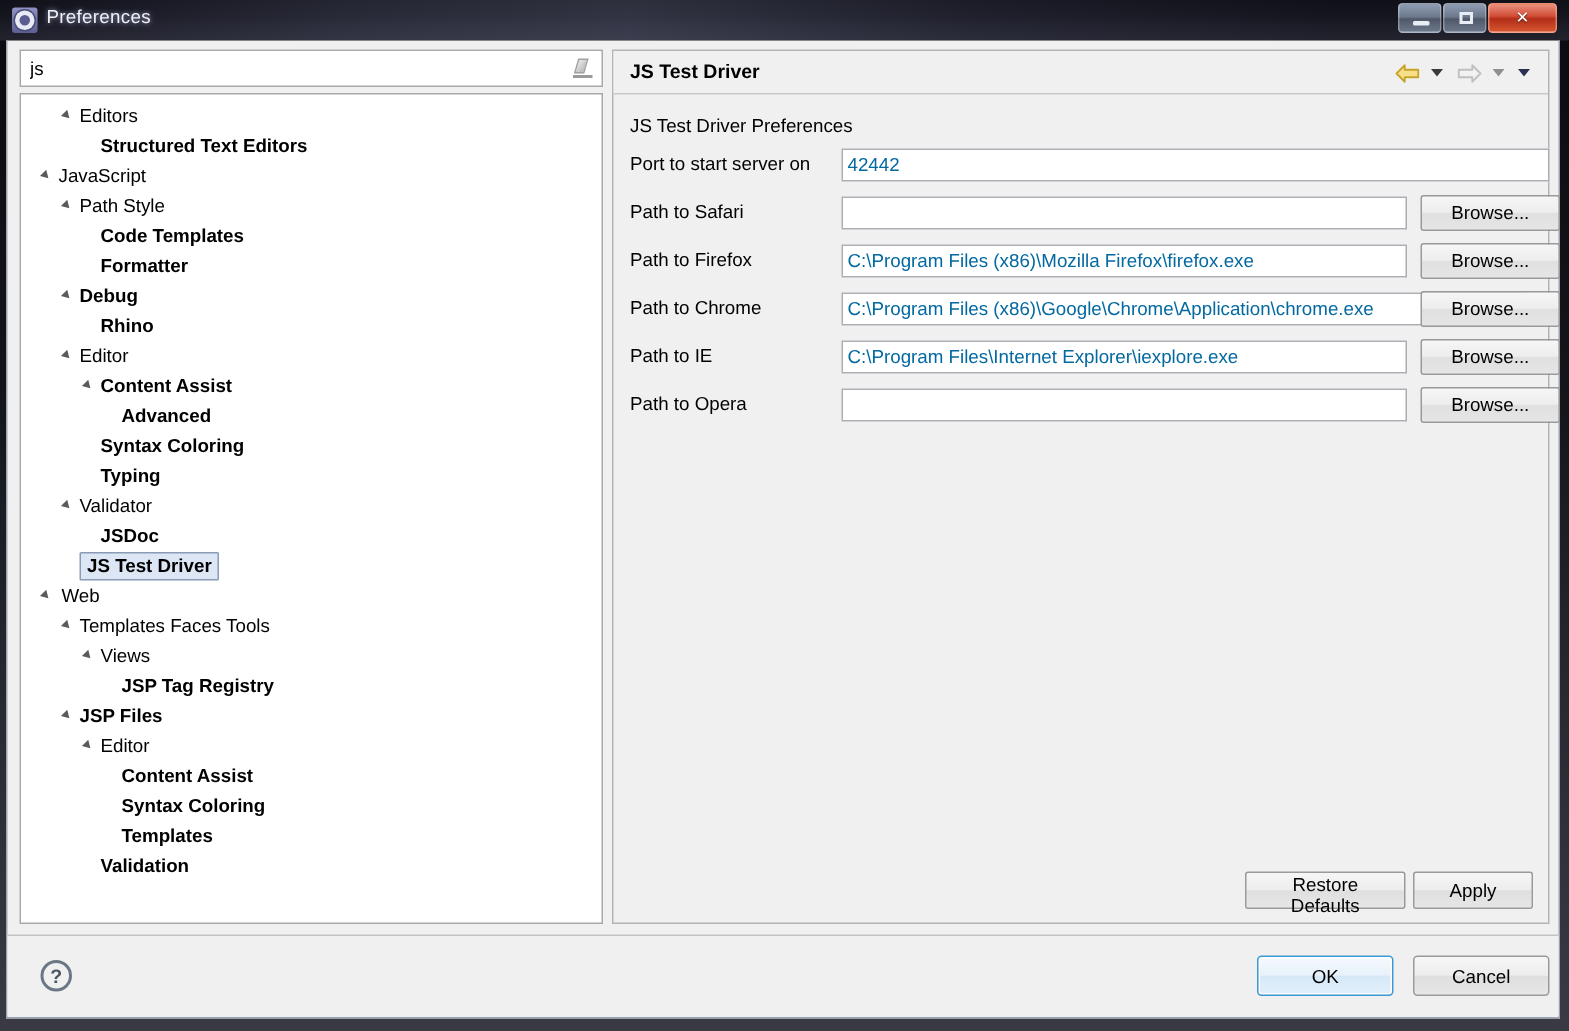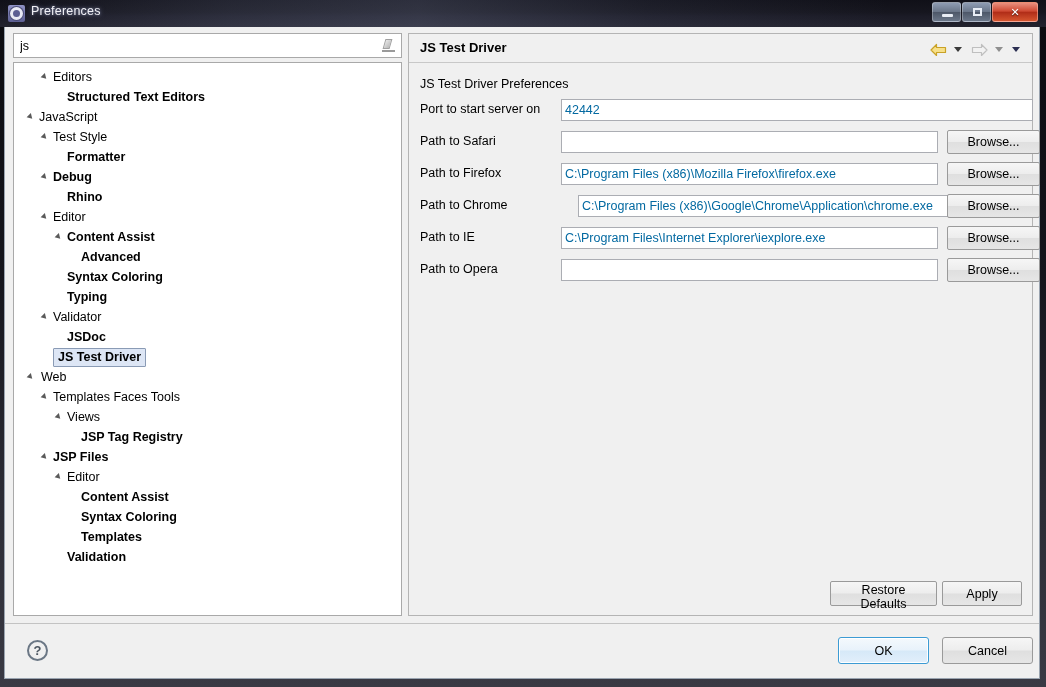--- a/index.html
+++ b/index.html
@@ -322,21 +322,22 @@
         <input id="search-input" type="text" value="js" style="">
         <div id="clear-icon">
           <div class="erase"></div>
           <div class="base"></div>
         </div>
       </div>
       <div id="tree">
           <div class="tree-row"><span class="arrow" style="left: 28px;"></span><span class="tree-label" style="margin-left: 39px;">Editors</span></div>
           <div class="tree-row bold"><span class="tree-label" style="margin-left: 53px;">Structured Text Editors</span></div>
           <div class="tree-row"><span class="arrow" style="left: 14px;"></span><span class="tree-label" style="margin-left: 25px;">JavaScript</span></div>
-          <div class="tree-row"><span class="arrow" style="left: 28px;"></span><span class="tree-label" style="margin-left: 39px;">Test Style</span></div>
+          <div class="tree-row"><span class="arrow" style="left: 28px;"></span><span class="tree-label" style="margin-left: 39px;">Path Style</span></div>
+          <div class="tree-row bold"><span class="tree-label" style="margin-left: 53px;">Code Templates</span></div>
           <div class="tree-row bold"><span class="tree-label" style="margin-left: 53px;">Formatter</span></div>
           <div class="tree-row bold"><span class="arrow" style="left: 28px;"></span><span class="tree-label" style="margin-left: 39px;">Debug</span></div>
           <div class="tree-row bold"><span class="tree-label" style="margin-left: 53px;">Rhino</span></div>
           <div class="tree-row"><span class="arrow" style="left: 28px;"></span><span class="tree-label" style="margin-left: 39px;">Editor</span></div>
           <div class="tree-row bold"><span class="arrow" style="left: 42px;"></span><span class="tree-label" style="margin-left: 53px;">Content Assist</span></div>
           <div class="tree-row bold"><span class="tree-label" style="margin-left: 67px;">Advanced</span></div>
           <div class="tree-row bold"><span class="tree-label" style="margin-left: 53px;">Syntax Coloring</span></div>
           <div class="tree-row bold"><span class="tree-label" style="margin-left: 53px;">Typing</span></div>
           <div class="tree-row"><span class="arrow" style="left: 28px;"></span><span class="tree-label" style="margin-left: 39px;">Validator</span></div>
           <div class="tree-row bold"><span class="tree-label" style="margin-left: 53px;">JSDoc</span></div>
@@ -386,21 +387,21 @@
             <input type="text" class="form-input" value="" style="left: 141px; width: 377px;">
             <button class="browse-btn" style="left: 527px;">Browse...</button>
           </div>
           <div class="form-row" style="top: 129px;">
             <div class="form-label">Path to Firefox</div>
             <input type="text" class="form-input" value="C:\Program Files (x86)\Mozilla Firefox\firefox.exe" style="left: 141px; width: 377px;">
             <button class="browse-btn" style="left: 527px;">Browse...</button>
           </div>
           <div class="form-row" style="top: 161px;">
             <div class="form-label">Path to Chrome</div>
-            <input type="text" class="form-input" value="C:\Program Files (x86)\Google\Chrome\Application\chrome.exe" style="left: 158px; width: 456px;">
+            <input type="text" class="form-input" value="C:\Program Files (x86)\Google\Chrome\Application\chrome.exe" style="left: 141px; width: 456px;">
             <button class="browse-btn" style="left: 527px;">Browse...</button>
           </div>
           <div class="form-row" style="top: 193px;">
             <div class="form-label">Path to IE</div>
             <input type="text" class="form-input" value="C:\Program Files\Internet Explorer\iexplore.exe" style="left: 141px; width: 377px;">
             <button class="browse-btn" style="left: 527px;">Browse...</button>
           </div>
           <div class="form-row" style="top: 225px;">
             <div class="form-label">Path to Opera</div>
             <input type="text" class="form-input" value="" style="left: 141px; width: 377px;">

